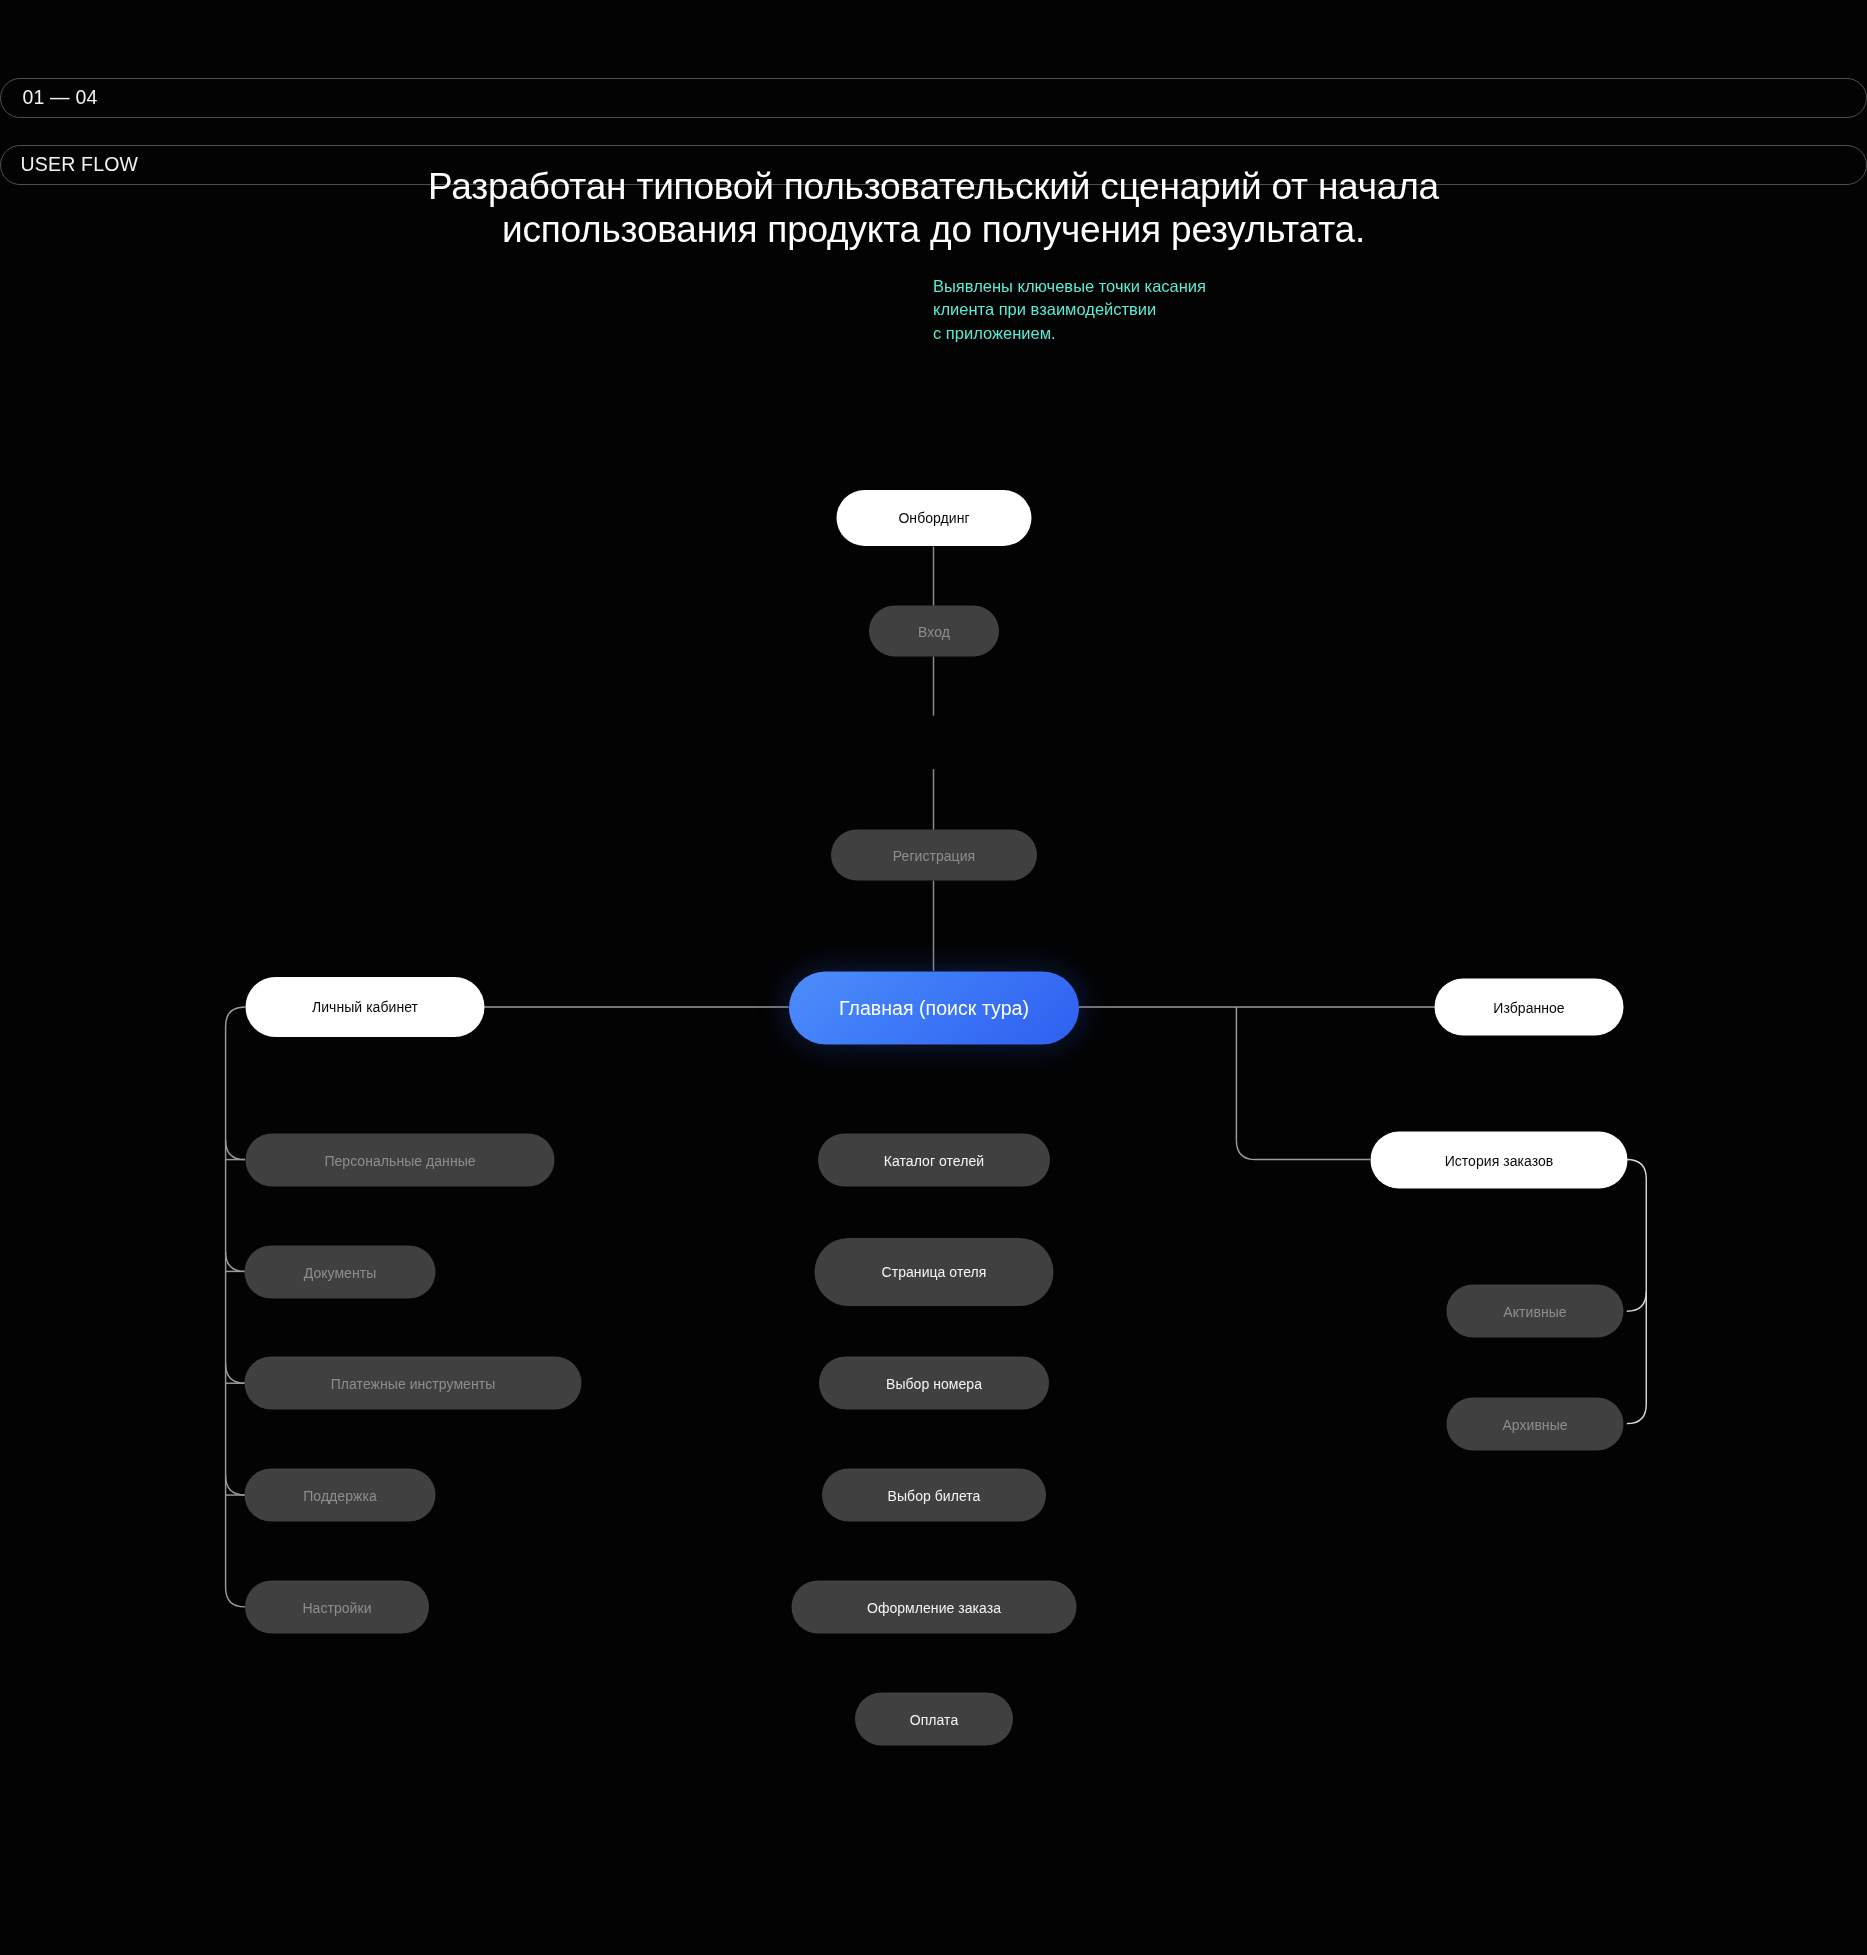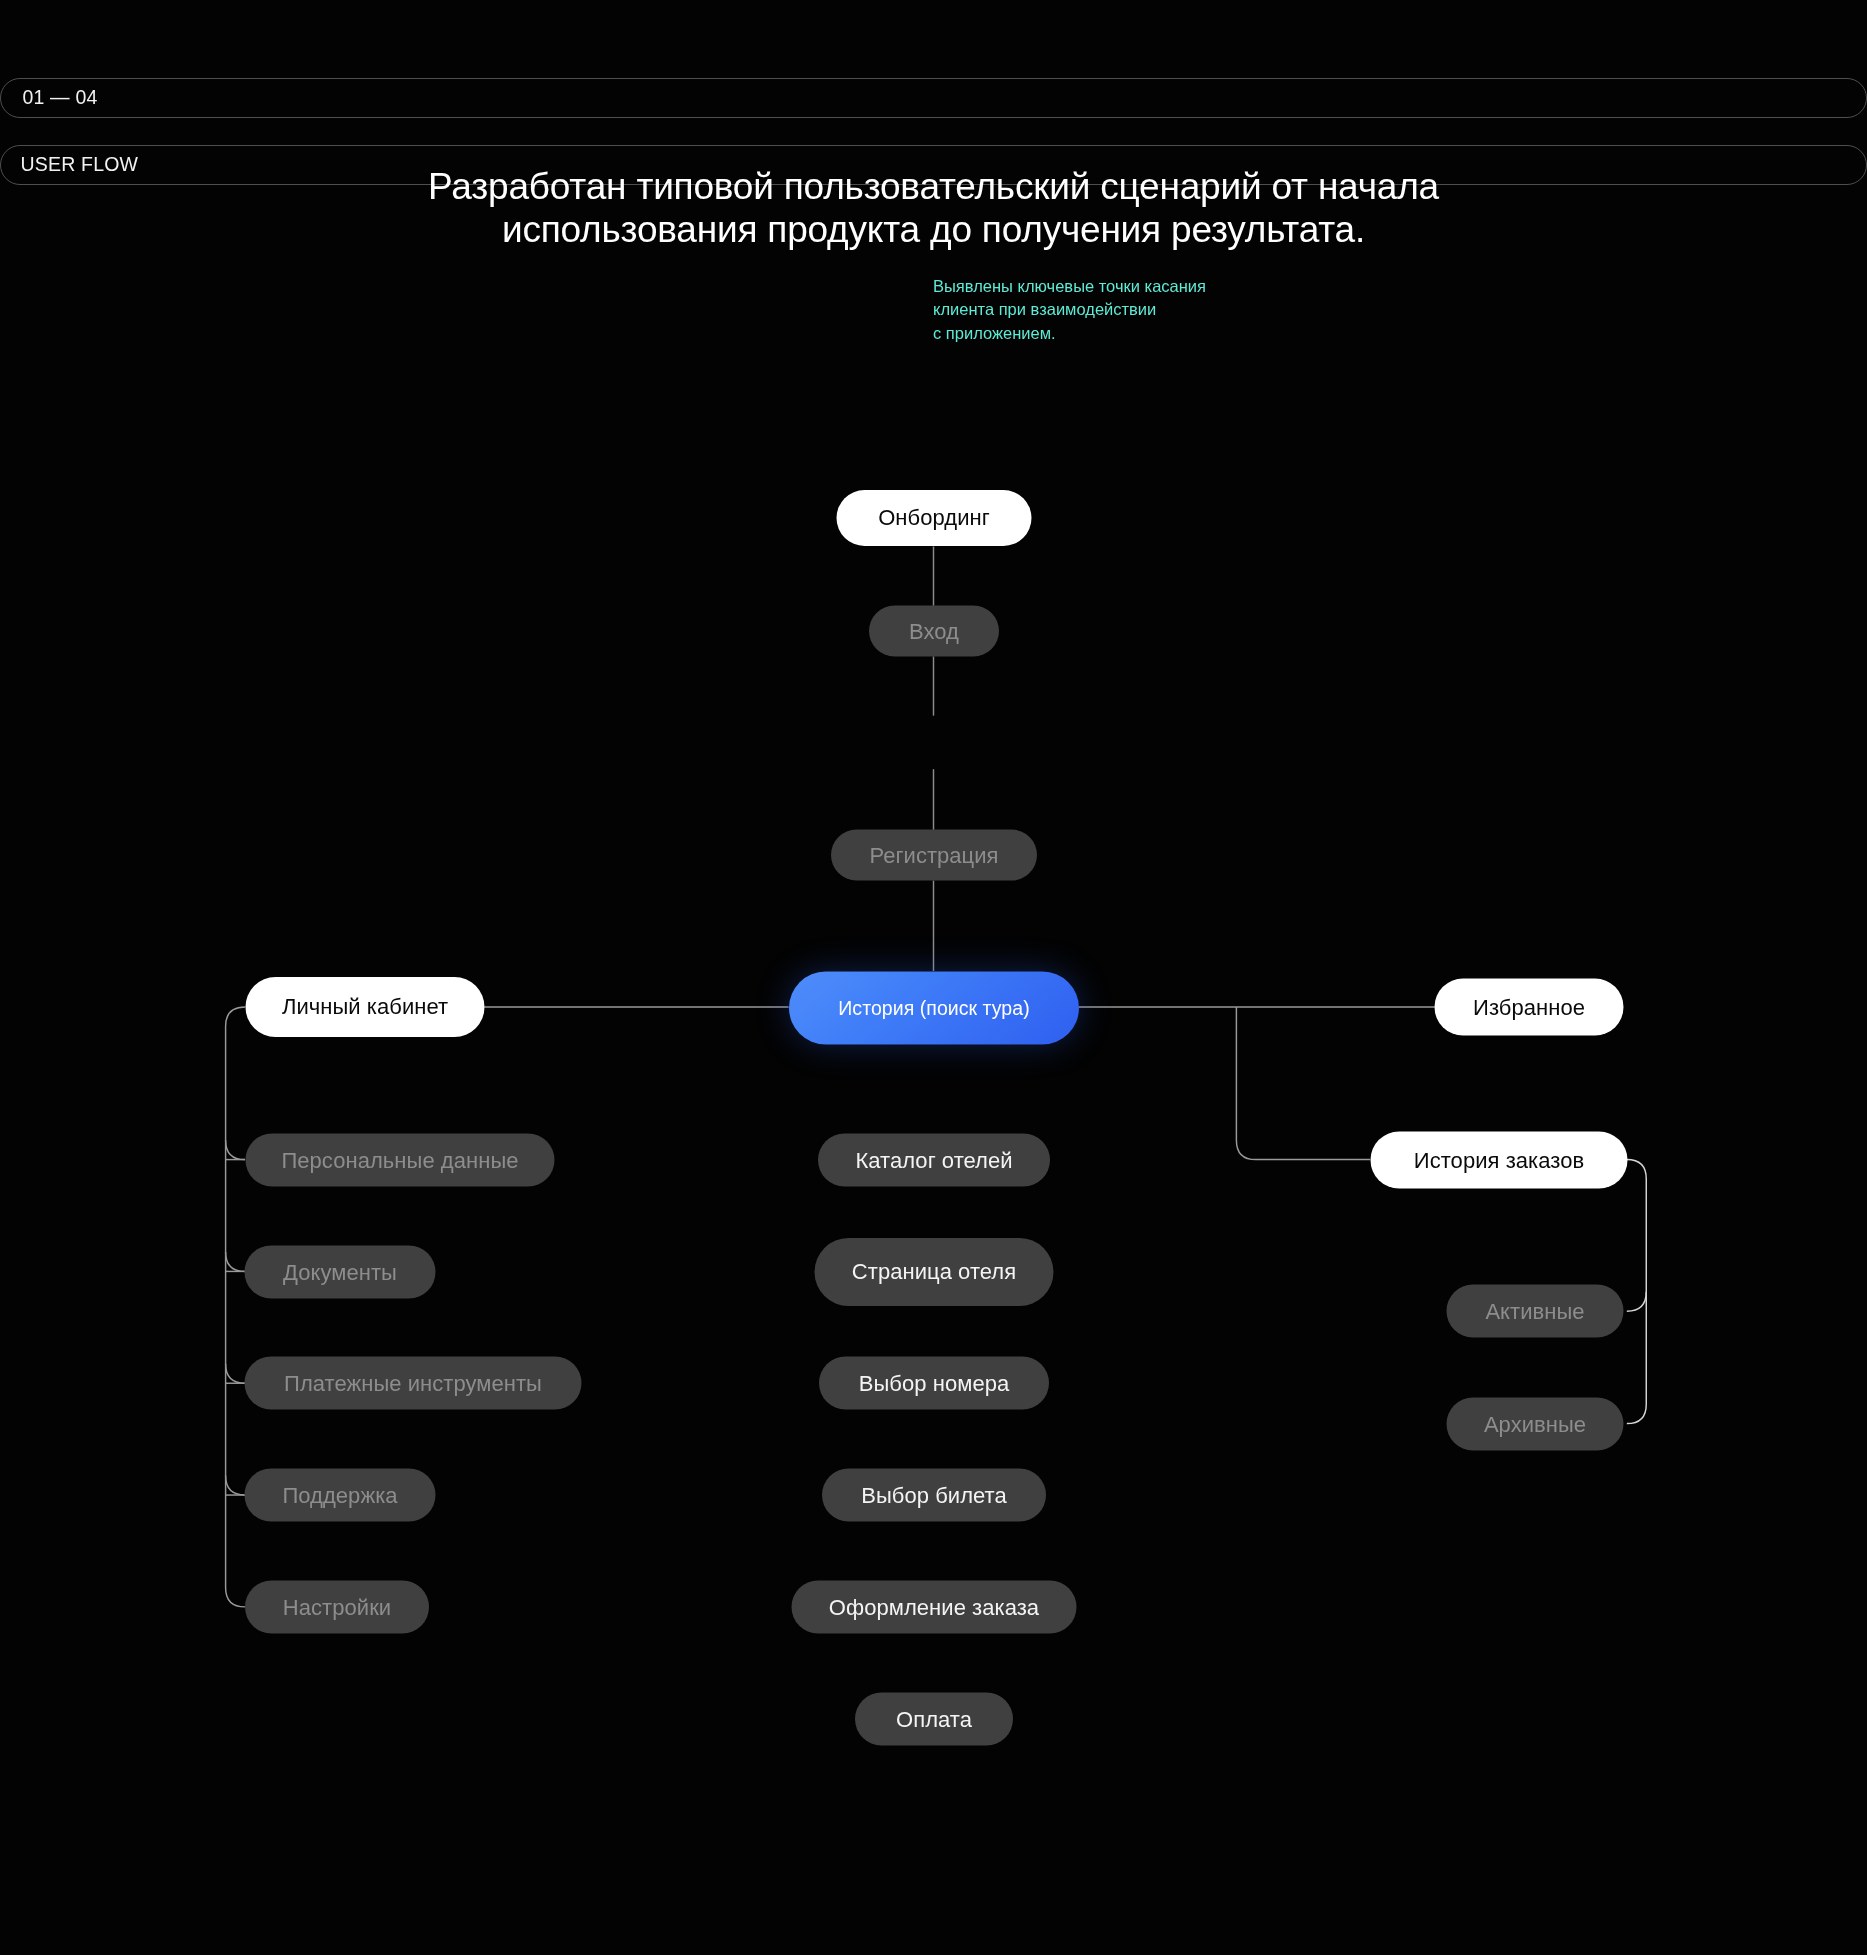--- a/index.html
+++ b/index.html
@@ -40,21 +40,21 @@
   }
 
   
   .diagram{position:absolute;top:0;left:0;width:1867px;height:1955px;}
   .wires{position:absolute;top:0;left:0;width:1867px;height:1955px;pointer-events:none;}
 
   .node{
     position:absolute;
     display:flex;align-items:center;justify-content:center;
     border-radius:486px;
-    font-size:22px;line-height:1;font-weight:400;
+    font-size:14px;line-height:1;font-weight:400;
     white-space:nowrap;box-sizing:border-box;
     transform:translate(-50%,-50%);
     letter-spacing:0.05px;
   }
   .node.white{background:#fff;color:#0a0a0a;}
   .node.dark{background:#404040;color:#8d8d8d;}
   .node.dark.bright{color:#f4f4f4;}
   .node.primary{
     color:#ffffff;
     background:linear-gradient(140deg,#4f8dfb 0%,#3f7df8 38%,#2f5ff0 100%);
@@ -131,21 +131,21 @@
         <line x1="1920" y1="2900" x2="1920" y2="3020"></line>
         <line x1="1920" y1="3130" x2="1920" y2="3250"></line>
         <line x1="1920" y1="3360" x2="1920" y2="3481"></line>
       </g>
     </svg>
 
     <div class="node white" style="left:934px;top:518px;width:195px;height:56px;">Онбординг</div>
     <div class="node dark" style="left:934px;top:631px;width:130px;height:51px;">Вход</div>
     <div class="node dark" style="left:934px;top:855px;width:206px;height:51px;">Регистрация</div>
 
-    <div class="node primary" style="left:934px;top:1008px;width:290px;height:73px;font-size:19.5px;">История (поиск тура)</div>
+    <div class="node primary" style="left:934px;top:1008px;width:290px;height:73px;font-size:19.5px;">Главная (поиск тура)</div>
 
     <div class="node white" style="left:365px;top:1007px;width:239px;height:60px;">Личный кабинет</div>
 
     <div class="node dark" style="left:400px;top:1160px;width:309px;height:53px;">Персональные данные</div>
     <div class="node dark" style="left:340px;top:1272px;width:191px;height:53px;">Документы</div>
     <div class="node dark" style="left:413px;top:1383px;width:337px;height:53px;">Платежные инструменты</div>
     <div class="node dark" style="left:340px;top:1495px;width:191px;height:53px;">Поддержка</div>
     <div class="node dark" style="left:337px;top:1607px;width:184px;height:53px;">Настройки</div>
 
     <div class="node dark bright" style="left:934px;top:1160px;width:232px;height:53px;">Каталог отелей</div>

